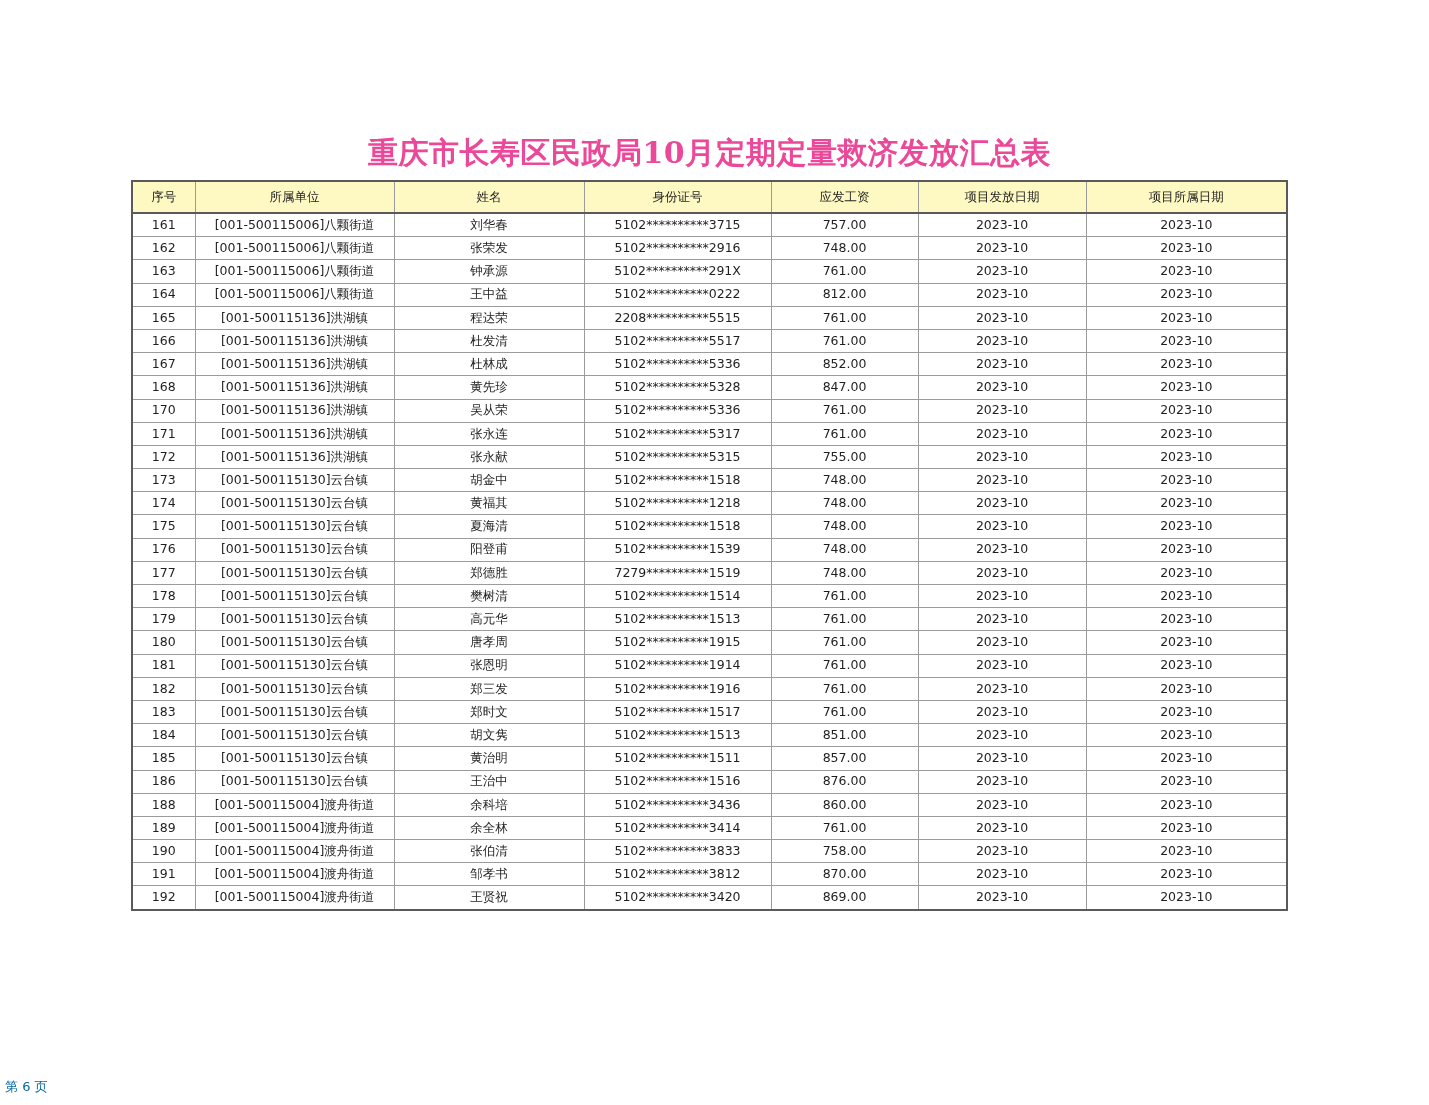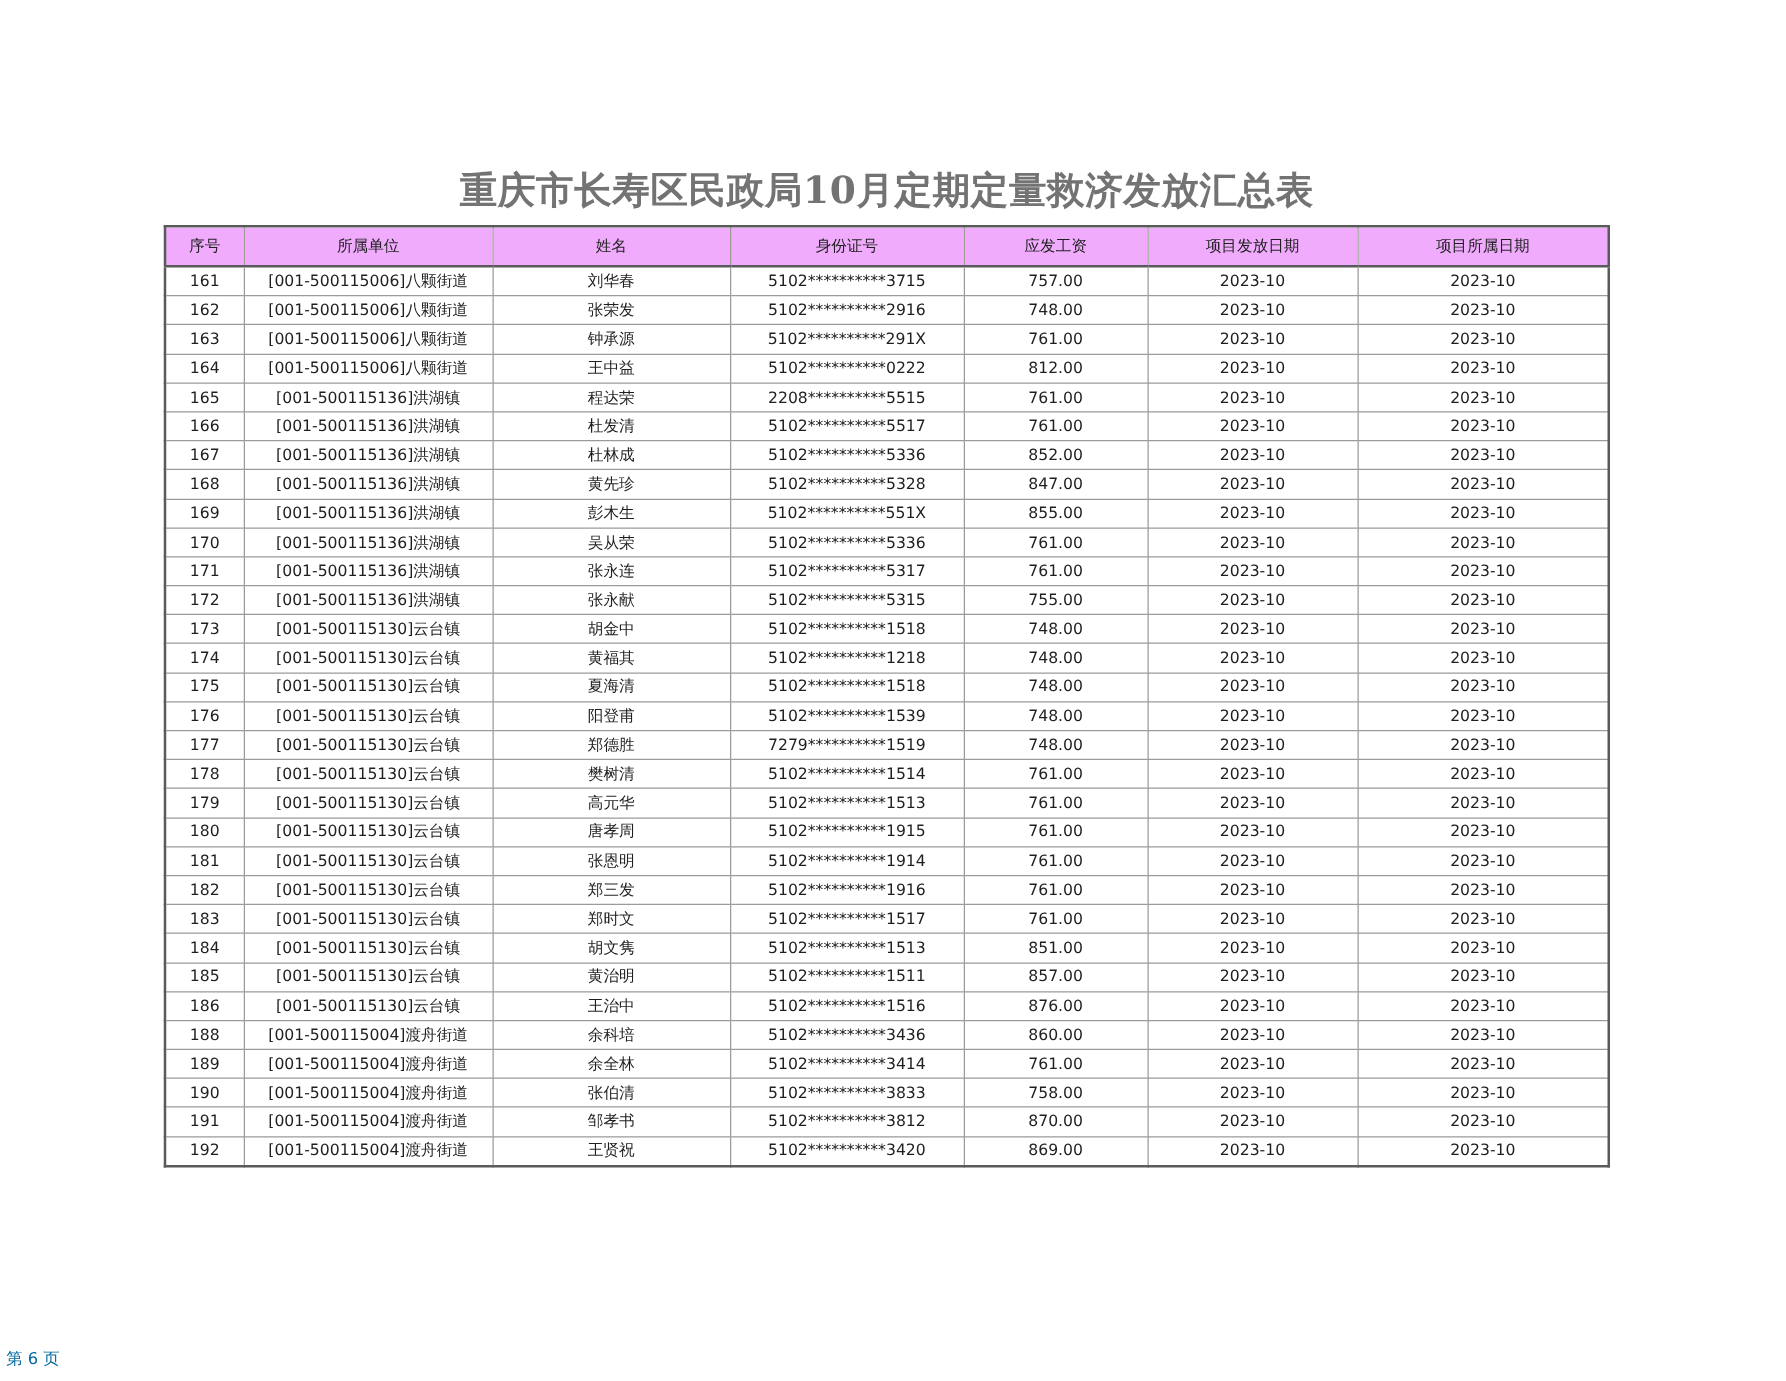--- a/index.html
+++ b/index.html
@@ -18,21 +18,21 @@
     position: absolute;
     left: 132px;
     top: 133px;
     width: 1155px;
     margin: 0;
     text-align: center;
     font-family: "DejaVu Serif", "Liberation Serif", serif;
     font-weight: bold;
     font-size: 30px;
     line-height: 40px;
-    color: #737373;
+    color: #ec4899;
     letter-spacing: 0.5px;
     white-space: nowrap;
   }
   table.summary {
     position: absolute;
     left: 131px;
     top: 180px;
     width: 1156px;
     border-collapse: collapse;
     table-layout: fixed;
@@ -53,21 +53,21 @@
     padding: 0 2px;
     white-space: nowrap;
     overflow: hidden;
     color: #1f1f1f;
   }
   table.summary thead th {
     height: 30px;
     font-weight: normal;
     font-size: 12.5px;
     border-bottom: 2px solid #5a5a5a;
-    background: #f0abfc;
+    background: #fef9c3;
   }
   table.summary tbody td {
     height: 22.2px;
     font-size: 12.5px;
     line-height: 1;
   }
   .page-footer {
     position: absolute;
     left: 5px;
     top: 1078px;
@@ -170,29 +170,20 @@
       <tr>
         <td>168</td>
         <td>[001-500115136]洪湖镇</td>
         <td>黄先珍</td>
         <td>5102**********5328</td>
         <td>847.00</td>
         <td>2023-10</td>
         <td>2023-10</td>
       </tr>
       <tr>
-        <td>169</td>
-        <td>[001-500115136]洪湖镇</td>
-        <td>彭木生</td>
-        <td>5102**********551X</td>
-        <td>855.00</td>
-        <td>2023-10</td>
-        <td>2023-10</td>
-      </tr>
-      <tr>
         <td>170</td>
         <td>[001-500115136]洪湖镇</td>
         <td>吴从荣</td>
         <td>5102**********5336</td>
         <td>761.00</td>
         <td>2023-10</td>
         <td>2023-10</td>
       </tr>
       <tr>
         <td>171</td>

